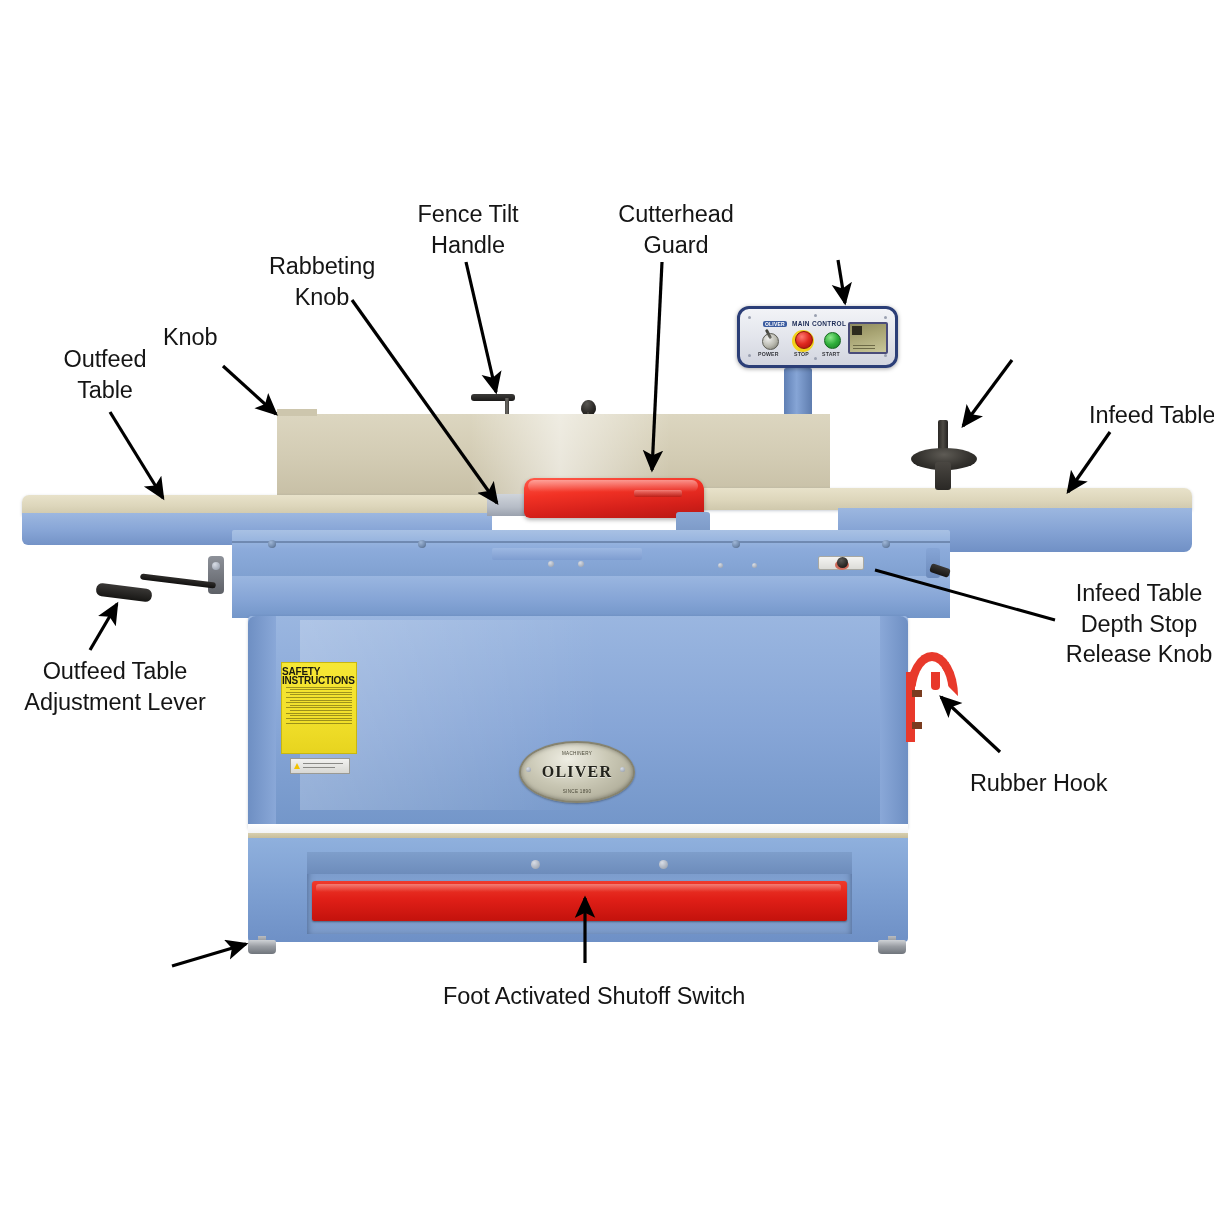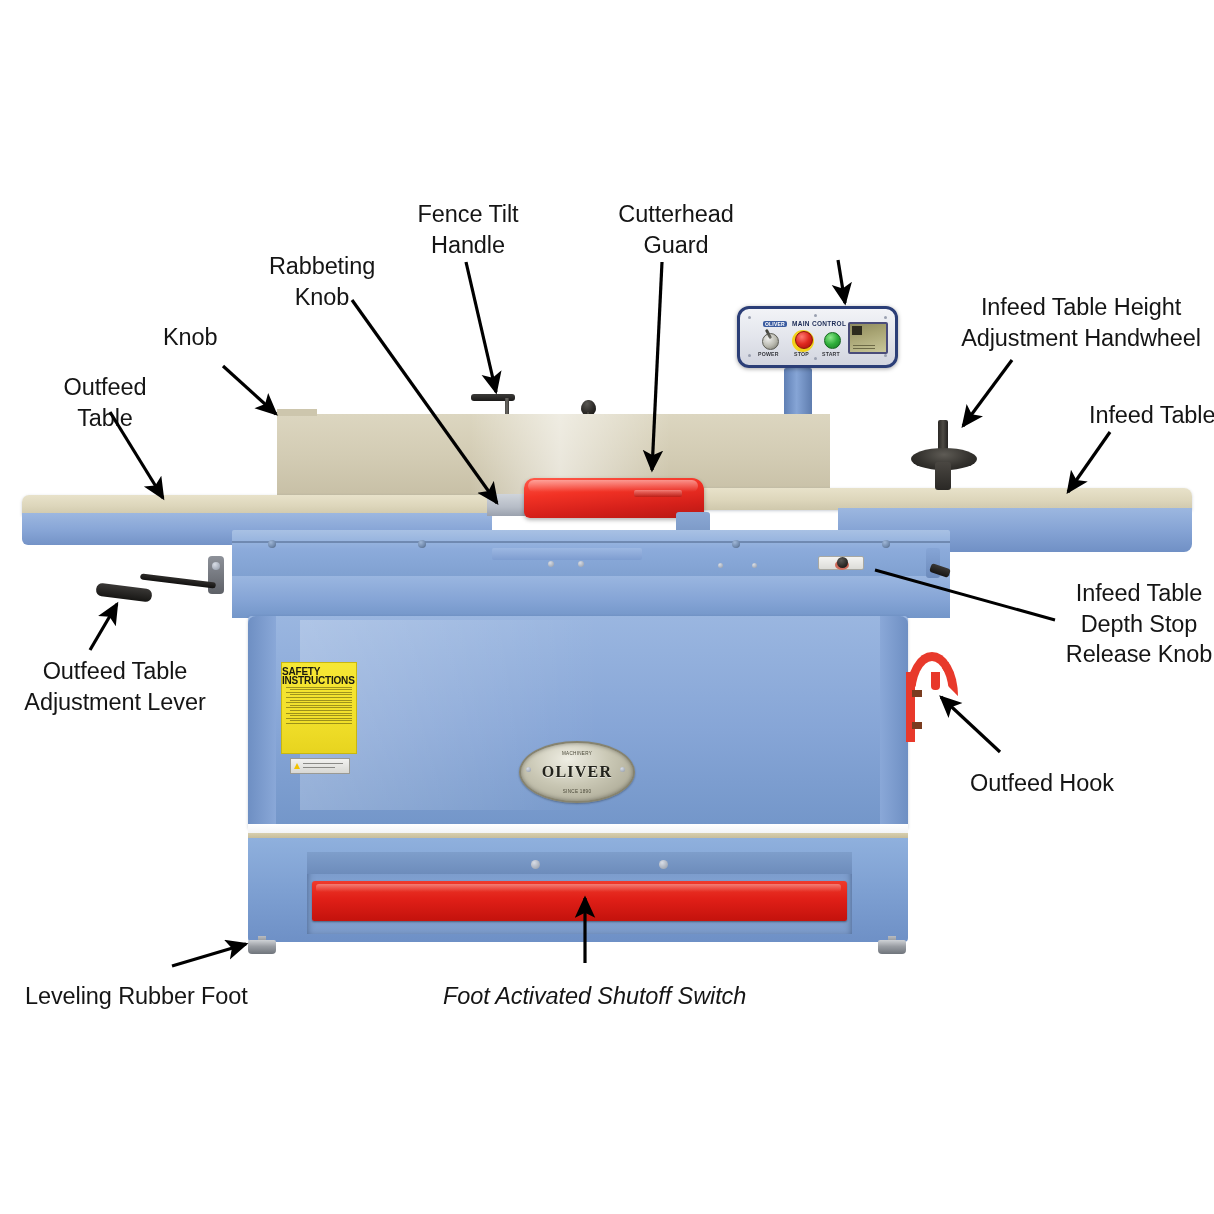--- a/index.html
+++ b/index.html
@@ -392,46 +392,43 @@
       <line x1="1000" y1="752" x2="941" y2="697"></line>
       <line x1="90" y1="650" x2="117" y2="604"></line>
       <line x1="172" y1="966" x2="246" y2="944"></line>
       <line x1="585" y1="963" x2="585" y2="898"></line>
     </g>
     <g stroke="#000" stroke-width="3.0" fill="none">
       <line x1="1055" y1="620" x2="875" y2="570"></line>
     </g>
   </svg>
 
-  <div class="callout c-center" style="left:30px;top:372px;width:150px;">Outfeed
+  <div class="callout c-center" style="left:30px;top:344px;width:150px;">Outfeed
 Table</div>
 
   <div class="callout c-left" style="left:163px;top:322px;width:120px;">Knob</div>
 
   <div class="callout c-center" style="left:249px;top:251px;width:146px;">Rabbeting
 Knob</div>
 
   <div class="callout c-center" style="left:385px;top:199px;width:166px;">Fence Tilt
 Handle</div>
 
   <div class="callout c-center" style="left:592px;top:199px;width:168px;">Cutterhead
 Guard</div>
 
 
-  <div class="callout c-center" style="left:952px;top:292px;width:258px;">Infeed Table Height
-Adjustment Handwheel</div>
 
   <div class="callout c-left" style="left:1089px;top:400px;width:130px;">Infeed Table</div>
 
   <div class="callout c-center" style="left:1059px;top:578px;width:160px;">Infeed Table
 Depth Stop
 Release Knob</div>
 
-  <div class="callout c-left" style="left:970px;top:768px;width:170px;">Outfeed Hook</div>
+  <div class="callout c-left" style="left:970px;top:768px;width:170px;">Rubber Hook</div>
 
   <div class="callout c-center" style="left:10px;top:656px;width:210px;">Outfeed Table
 Adjustment Lever</div>
 
-  <div class="callout c-left" style="left:25px;top:981px;width:260px;">Leveling Rubber Foot</div>
-
-  <div class="callout c-left" style="left:443px;top:981px;width:330px;font-style:italic;">Foot Activated Shutoff Switch</div>
+
+  <div class="callout c-left" style="left:443px;top:981px;width:330px;">Foot Activated Shutoff Switch</div>
 
 </div>
 
 </body></html>

